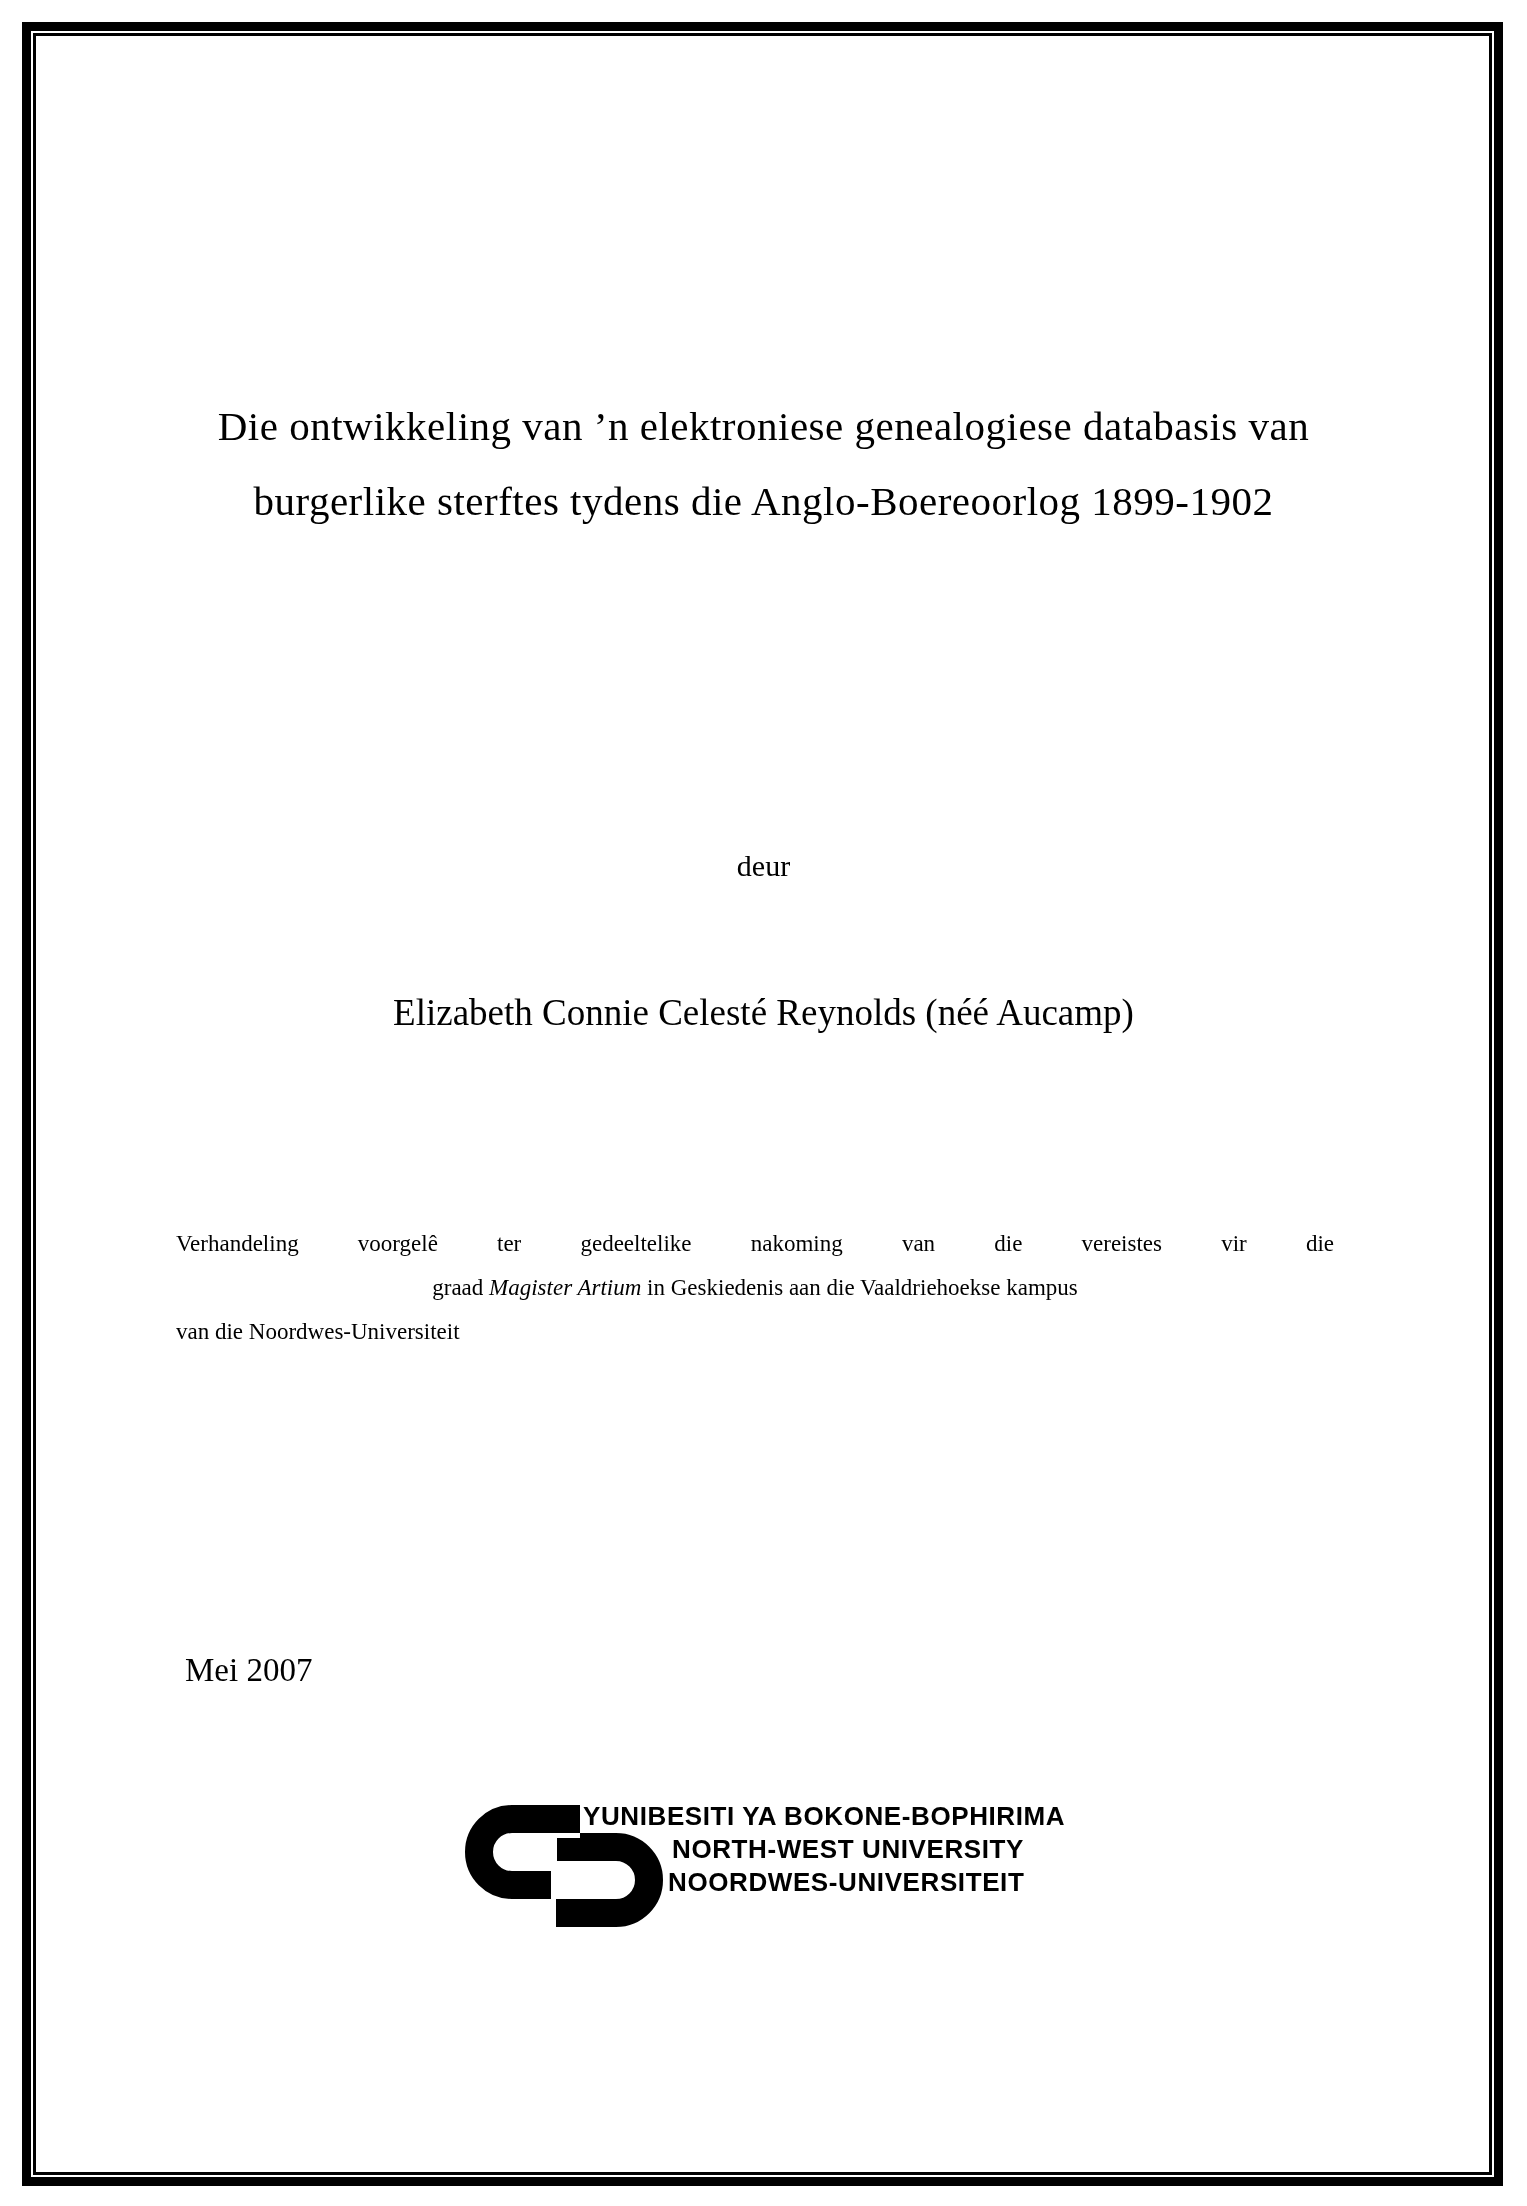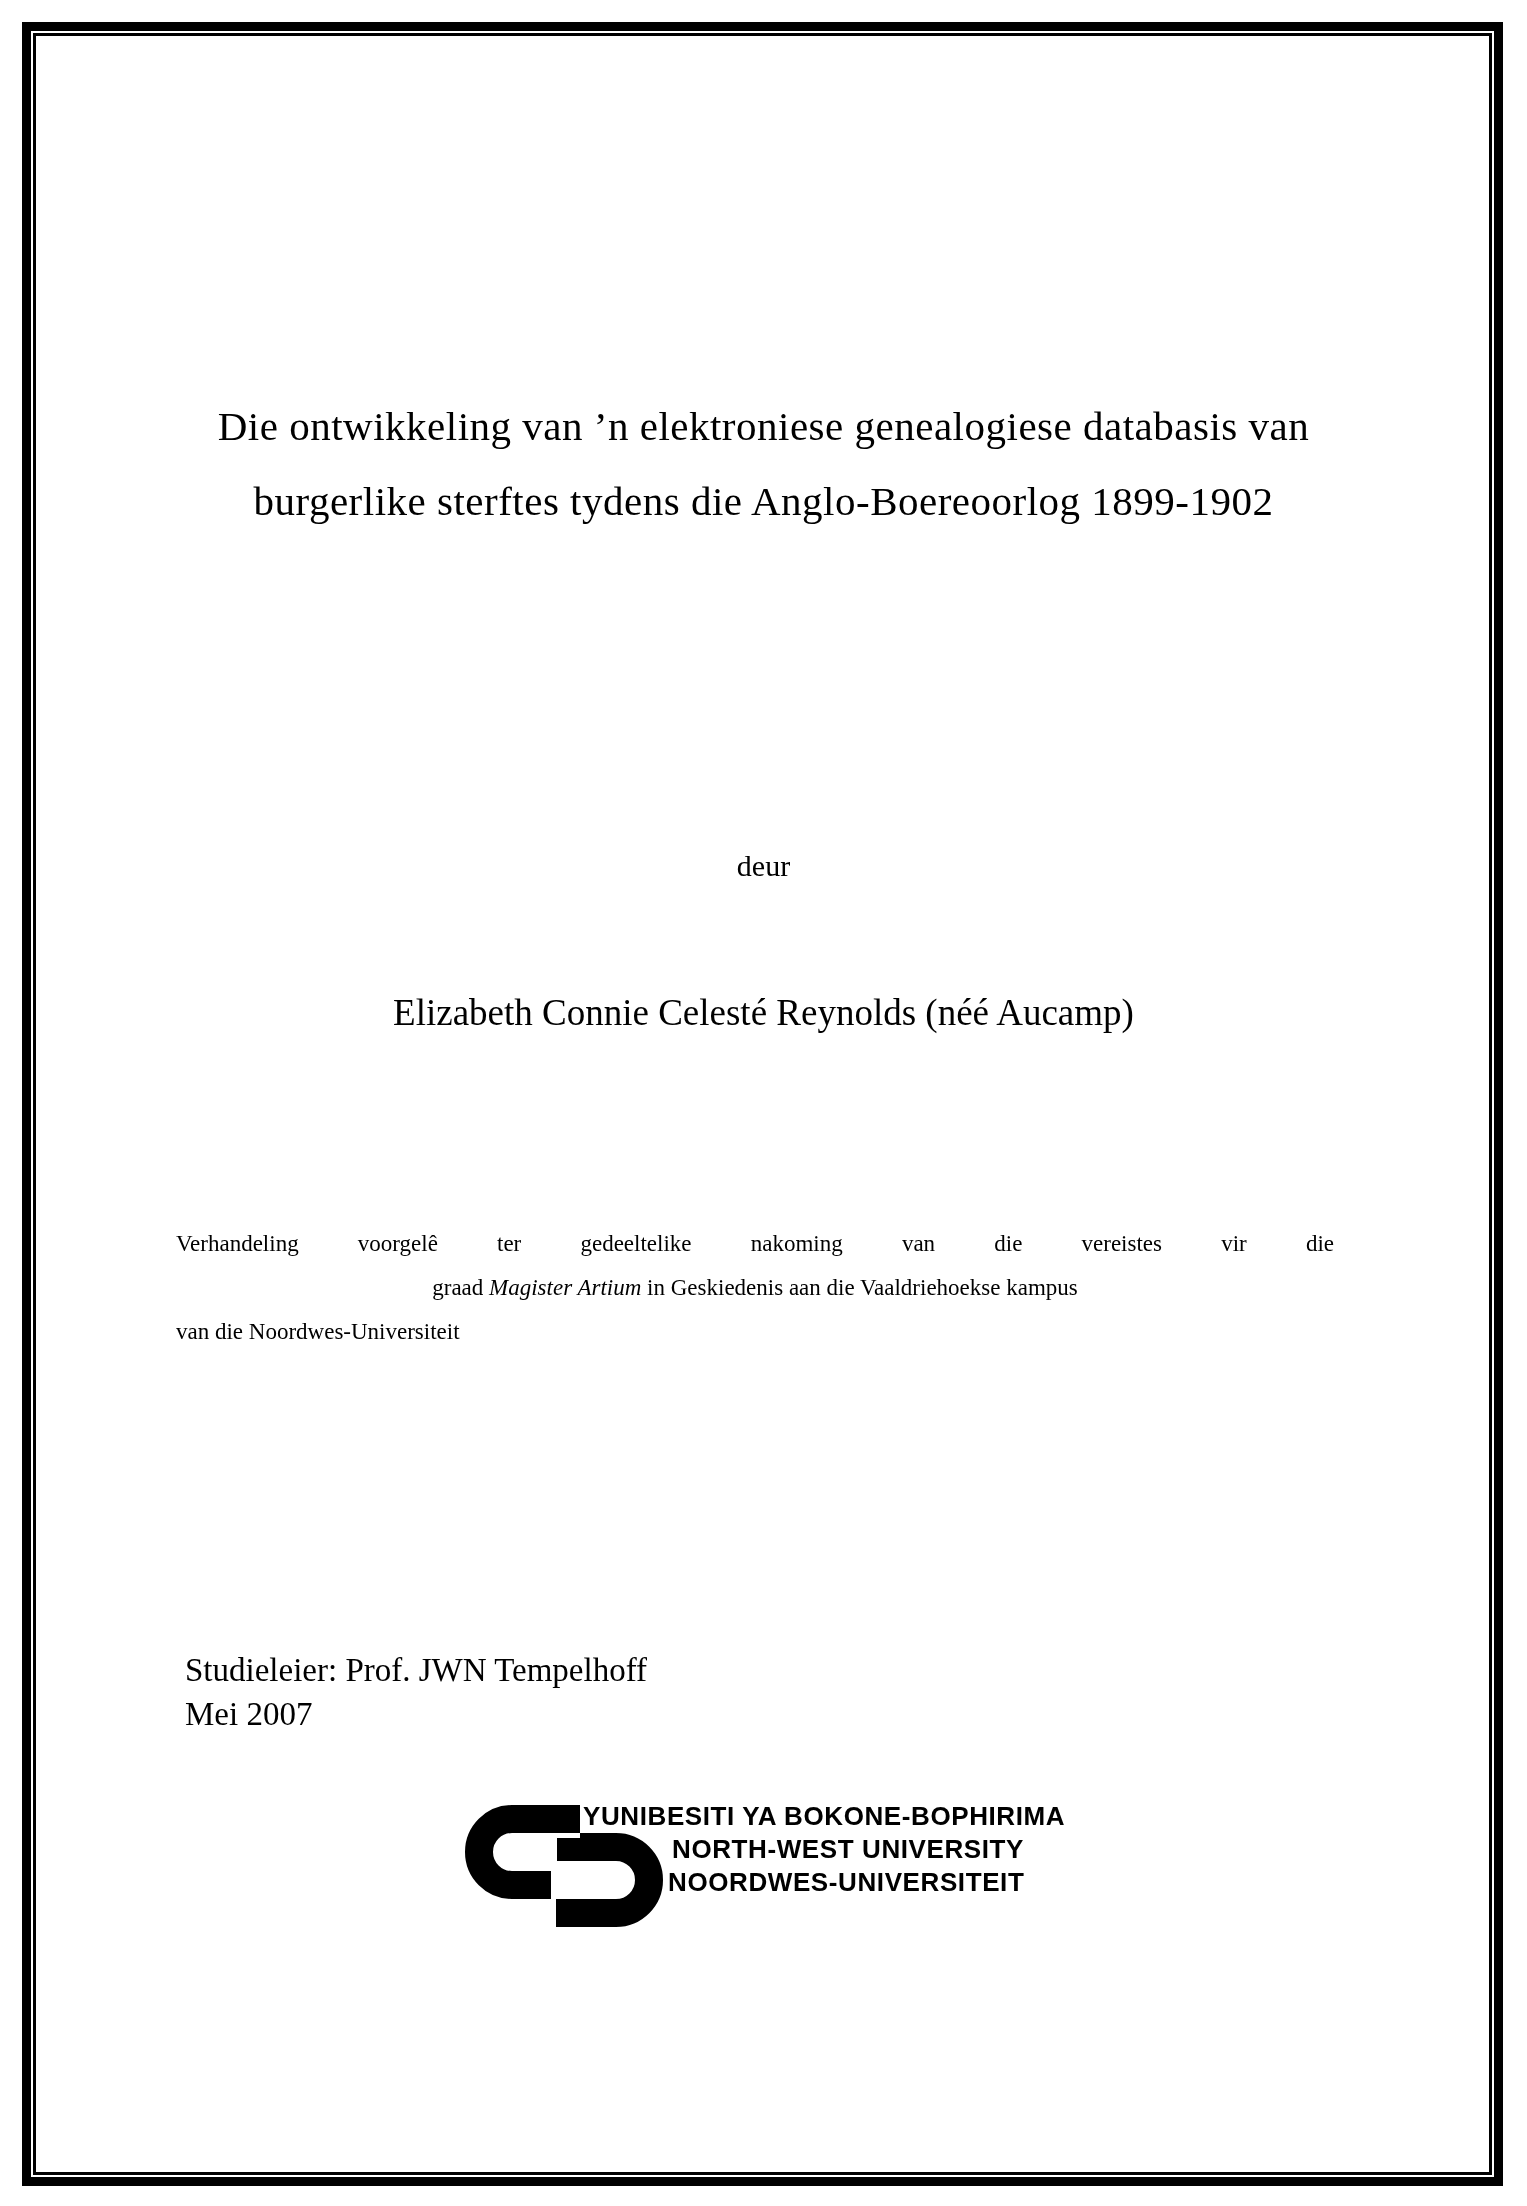--- a/index.html
+++ b/index.html
@@ -112,21 +112,20 @@
 
   <div class="abs centered author-line" style="top:992px;">Elizabeth Connie Celesté Reynolds (néé Aucamp)</div>
 
   <div class="abs degree-par">
     <div class="degree-line-justify">Verhandeling voorgelê ter gedeeltelike nakoming van die vereistes vir die</div>
     <div class="degree-line"><span>graad </span><span class="italic">Magister Artium</span><span> in Geskiedenis aan die Vaaldriehoekse kampus</span></div>
     <div>van die Noordwes-Universiteit</div>
   </div>
 
   <div class="abs supervisor-block">
-    <div>Studieleier: Prof. JWN Tempelhoff</div>
     <div>Mei 2007</div>
   </div>
 
   <svg class="abs logo-mark" width="220" height="140" viewBox="0 0 220 140">
 
     <path d="M107,52 H166 A33,33 0 0 1 166,118 H106" fill="none" stroke="#000000" stroke-width="28"></path>
 
     <path d="M130,24 H62 A33,33 0 0 0 62,90 H101" fill="none" stroke="#ffffff" stroke-width="38"></path>
 
     <path d="M130,24 H62 A33,33 0 0 0 62,90 H101" fill="none" stroke="#000000" stroke-width="28"></path>

